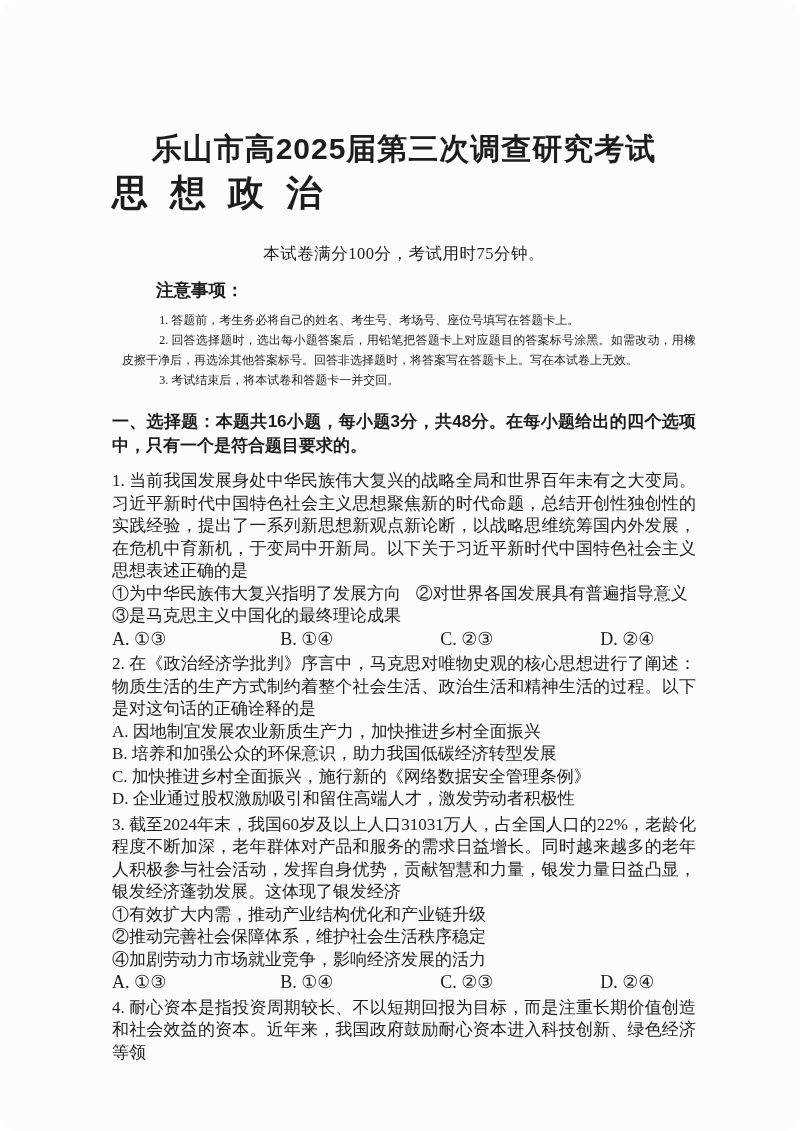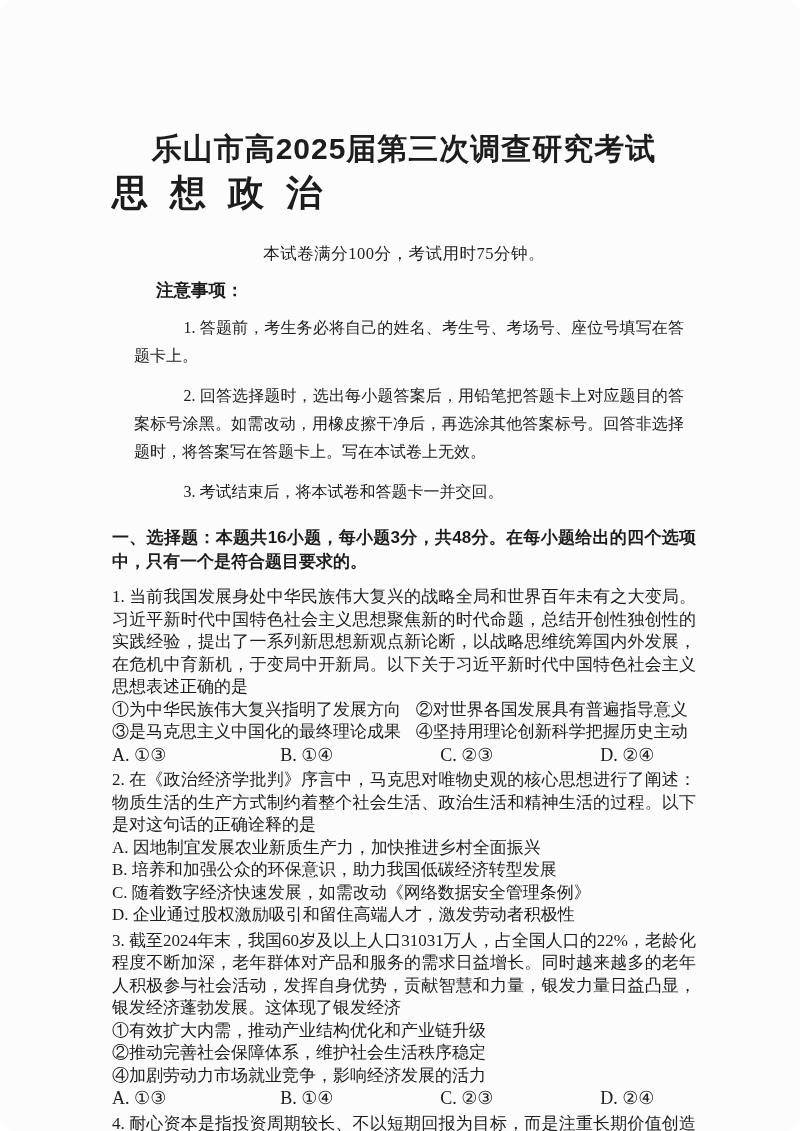--- a/index.html
+++ b/index.html
@@ -44,23 +44,23 @@
   }
   .notice-heading {
     font-family: "Liberation Sans", "DejaVu Sans", sans-serif;
     font-weight: 700;
     font-size: 17.5px;
     line-height: 24px;
     margin: 13px 0 8px 44px;
   }
   .notice-items { margin-left: 10px; }
   .notice-items p {
-    margin: 12px;
-    font-size: 16px;
-    line-height: 28px;
+    margin: 0;
+    font-size: 12px;
+    line-height: 20px;
     text-indent: 3.1em;
     text-align: justify;
   }
   .section-header {
     font-family: "Liberation Sans", "DejaVu Sans", sans-serif;
     font-weight: 700;
     font-size: 17px;
     line-height: 23.5px;
     text-align: justify;
     margin-top: 20px;
@@ -114,35 +114,34 @@
   </div>
 
   <div class="section-header">一、选择题：本题共16小题，每小题3分，共48分。在每小题给出的四个选项中，只有一个是符合题目要求的。</div>
 
   <div class="question" style="margin-top:13px;">
     <p class="q-stem">1. 当前我国发展身处中华民族伟大复兴的战略全局和世界百年未有之大变局。习近平新时代中国特色社会主义思想聚焦新的时代命题，总结开创性独创性的实践经验，提出了一系列新思想新观点新论断，以战略思维统筹国内外发展，在危机中育新机，于变局中开新局。以下关于习近平新时代中国特色社会主义思想表述正确的是</p>
     <div class="sub-2col">
       <span>①为中华民族伟大复兴指明了发展方向</span>
       <span>②对世界各国发展具有普遍指导意义</span>
       <span>③是马克思主义中国化的最终理论成果</span>
-      <span>④坚持用理论创新科学把握历史主动</span>
     </div>
     <div class="choice-row">
       <span>A. ①③</span>
       <span>B. ①④</span>
       <span>C. ②③</span>
       <span>D. ②④</span>
     </div>
   </div>
 
   <div class="question">
     <p class="q-stem">2. 在《政治经济学批判》序言中，马克思对唯物史观的核心思想进行了阐述：物质生活的生产方式制约着整个社会生活、政治生活和精神生活的过程。以下是对这句话的正确诠释的是</p>
     <span class="opt-line">A. 因地制宜发展农业新质生产力，加快推进乡村全面振兴</span>
     <span class="opt-line">B. 培养和加强公众的环保意识，助力我国低碳经济转型发展</span>
-    <span class="opt-line">C. 随着数字经济快速发展，如需改动《网络数据安全管理条例》</span>
+    <span class="opt-line">C. 加快推进乡村全面振兴，施行新的《网络数据安全管理条例》</span>
     <span class="opt-line">D. 企业通过股权激励吸引和留住高端人才，激发劳动者积极性</span>
   </div>
 
   <div class="question">
     <p class="q-stem">3. 截至2024年末，我国60岁及以上人口31031万人，占全国人口的22%，老龄化程度不断加深，老年群体对产品和服务的需求日益增长。同时越来越多的老年人积极参与社会活动，发挥自身优势，贡献智慧和力量，银发力量日益凸显，银发经济蓬勃发展。这体现了银发经济</p>
     <span class="opt-line">①有效扩大内需，推动产业结构优化和产业链升级</span>
     <span class="opt-line">②推动完善社会保障体系，维护社会生活秩序稳定</span>
     <span class="opt-line">④加剧劳动力市场就业竞争，影响经济发展的活力</span>
     <div class="choice-row">
       <span>A. ①③</span>

